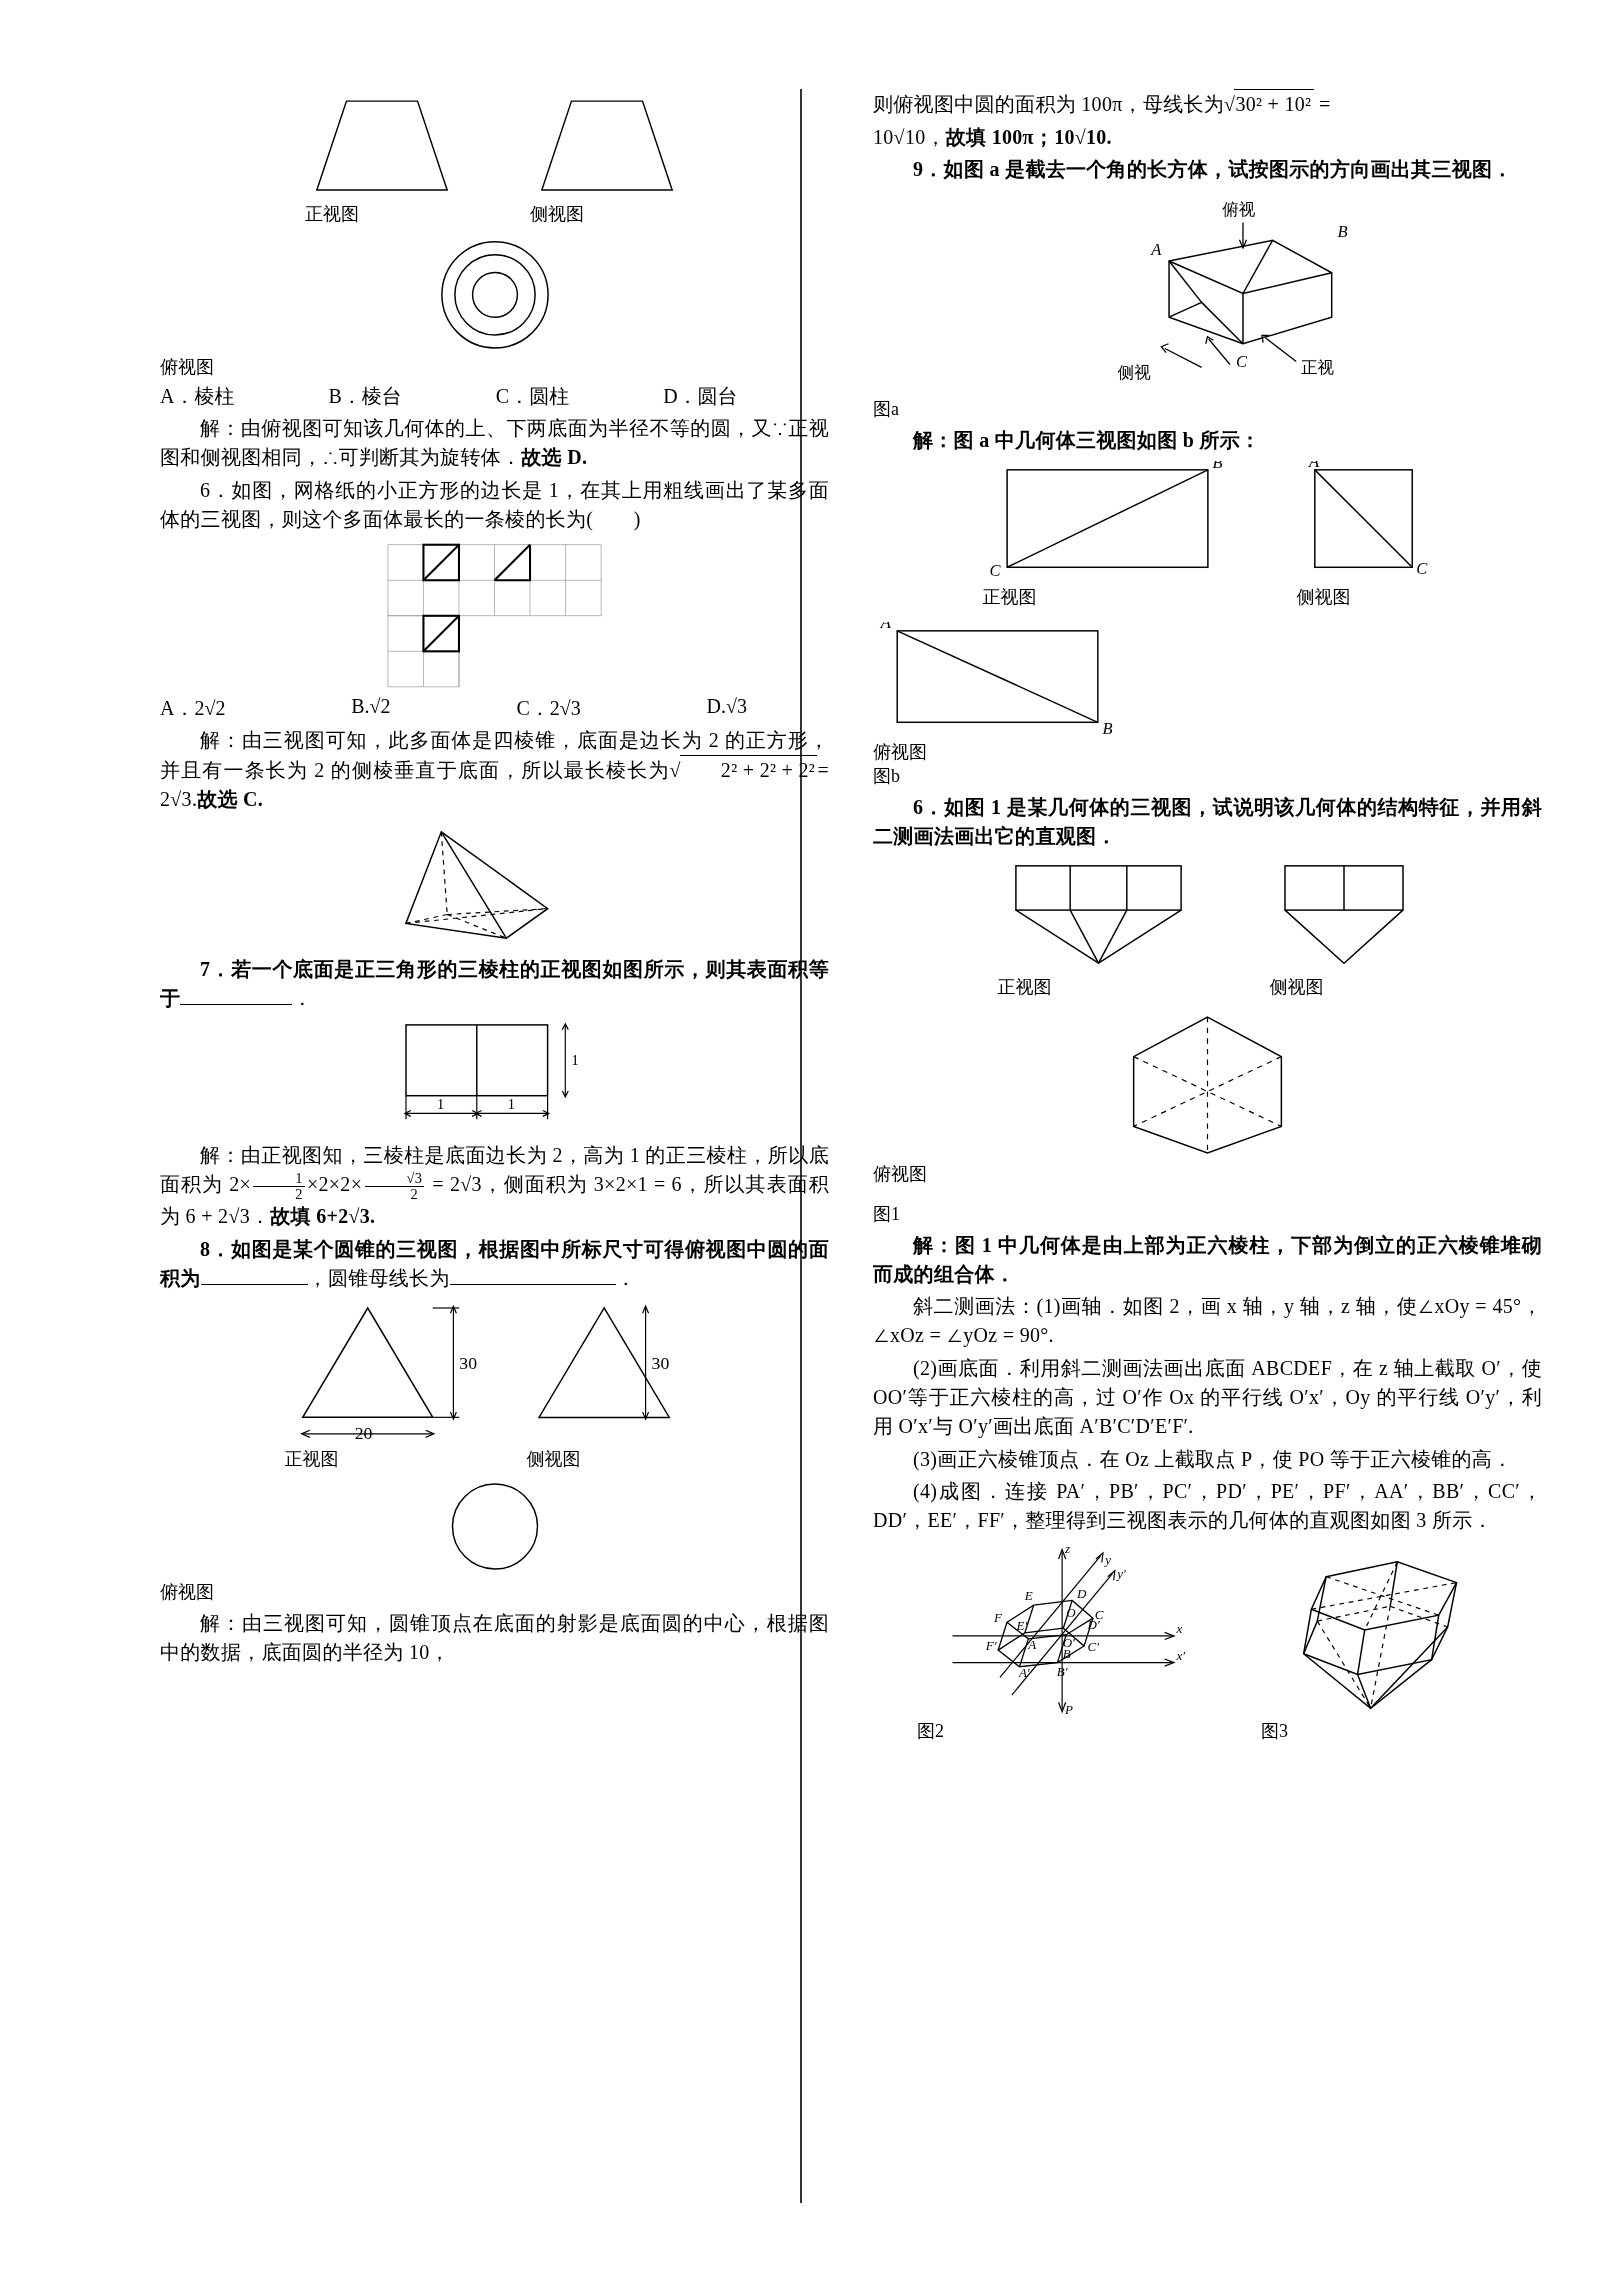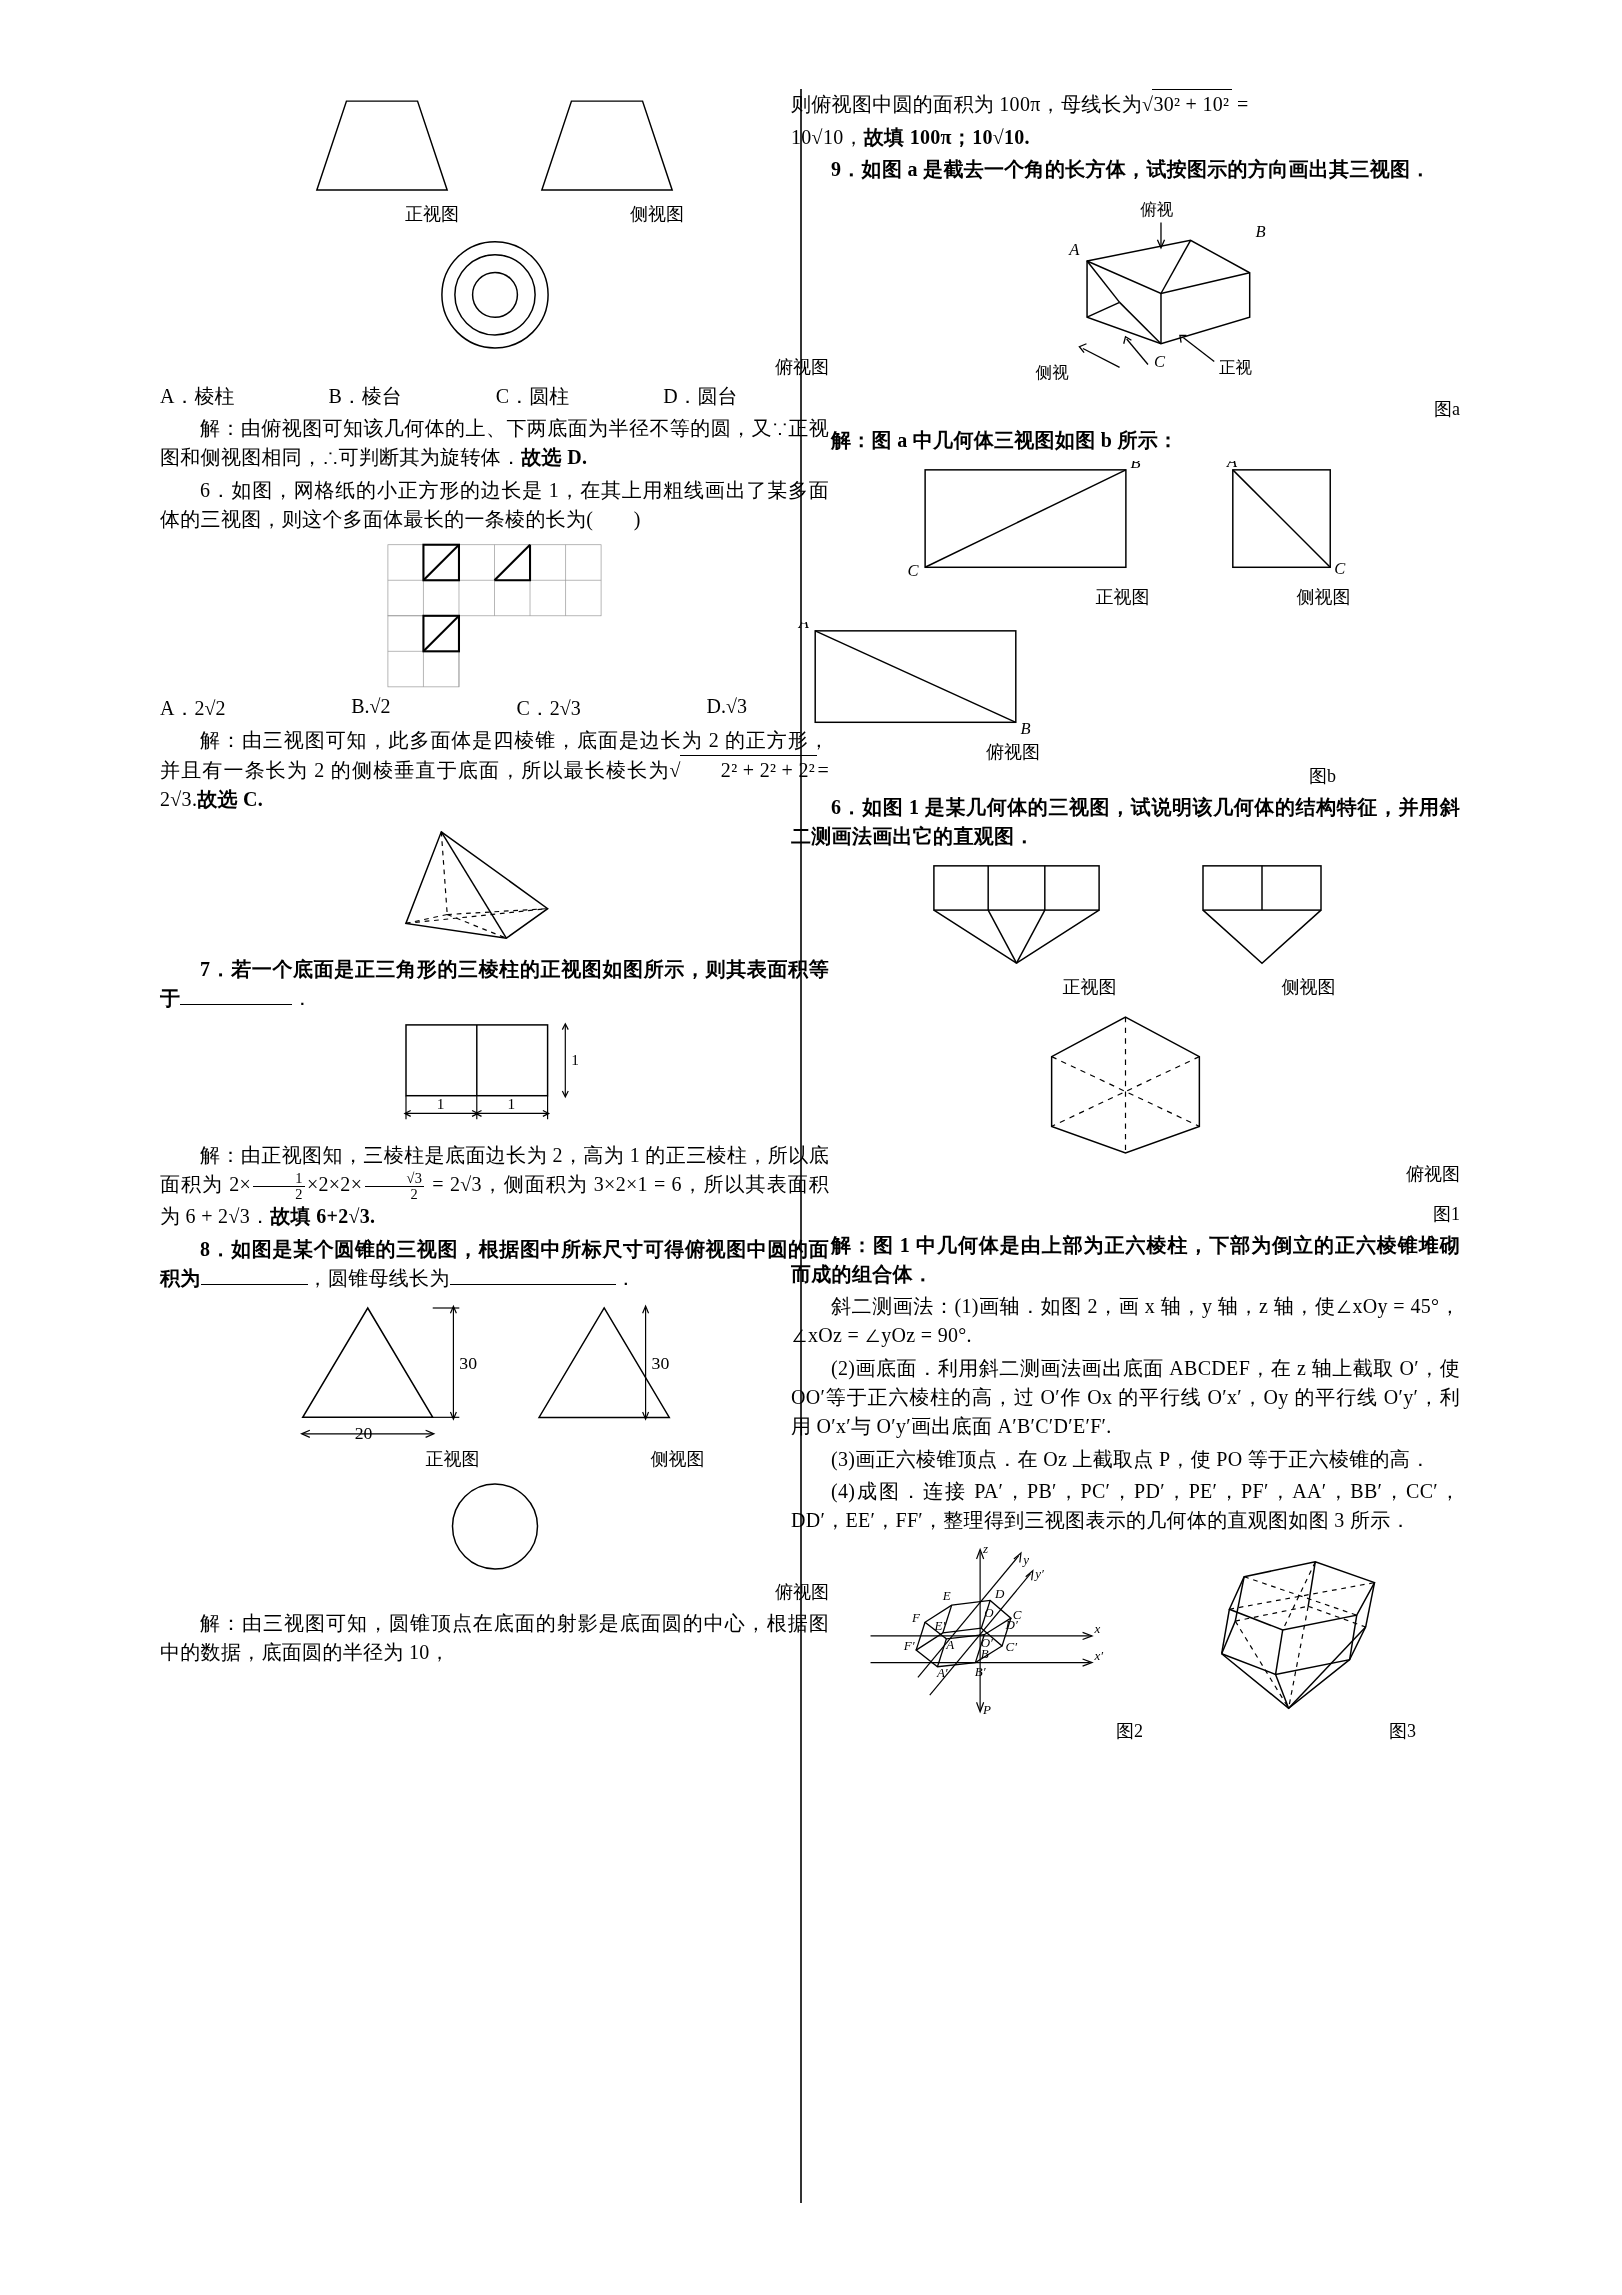--- a/index.html
+++ b/index.html
@@ -16,21 +16,21 @@
     position: absolute;
     left: 0; top: 0;
     width: 1623px; height: 2295px;
   }
   .col {
     position: absolute;
     top: 89px;
     width: 669px;
   }
   .col-left { left: 160px; }
-  .col-right { left: 791px; }
+  .col-right { left: 873px; }
   .divider {
     position: absolute;
     left: 800px; top: 89px;
     width: 1.8px; height: 2114px;
     background: #333;
   }
   p {
     margin: 0 0 3.6px 0;
     font-size: 20px;
     line-height: 1.45;
@@ -38,21 +38,21 @@
     letter-spacing: 0.3px;
   }
   p.ind { text-indent: 40px; font-family: Liberation Serif, serif; }
   .b { font-weight: bold; }
   .fig {
     position: relative;
     margin: 6px 0 4.7px 0;
   }
   .caption {
     font-size: 18px;
-    text-align: right;
+    text-align: left;
   }
   .uline { border-bottom: 1.2px solid #000; display:inline-block; min-width:89px; }
   svg { display:block; }
   .row { display:flex; justify-content:center; align-items:flex-end; }
   .sqrtbox {
     display:inline-block;
     border-top:1.2px solid #000;
     padding:0 2.4px 0 1.2px;
     margin-left:-1.2px;
   }

